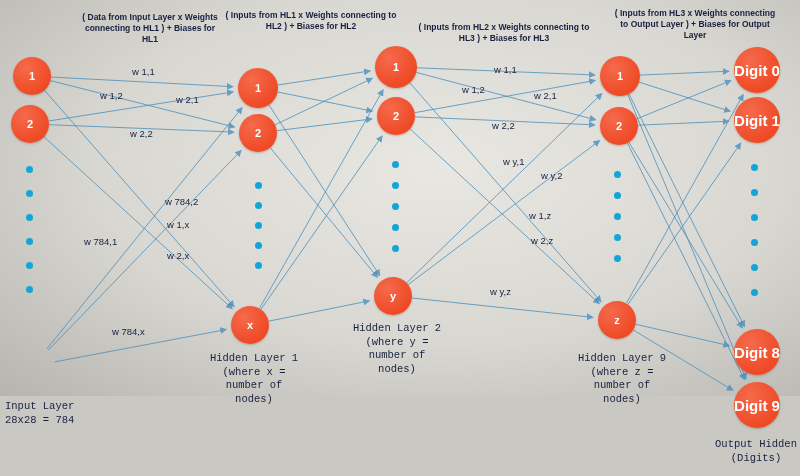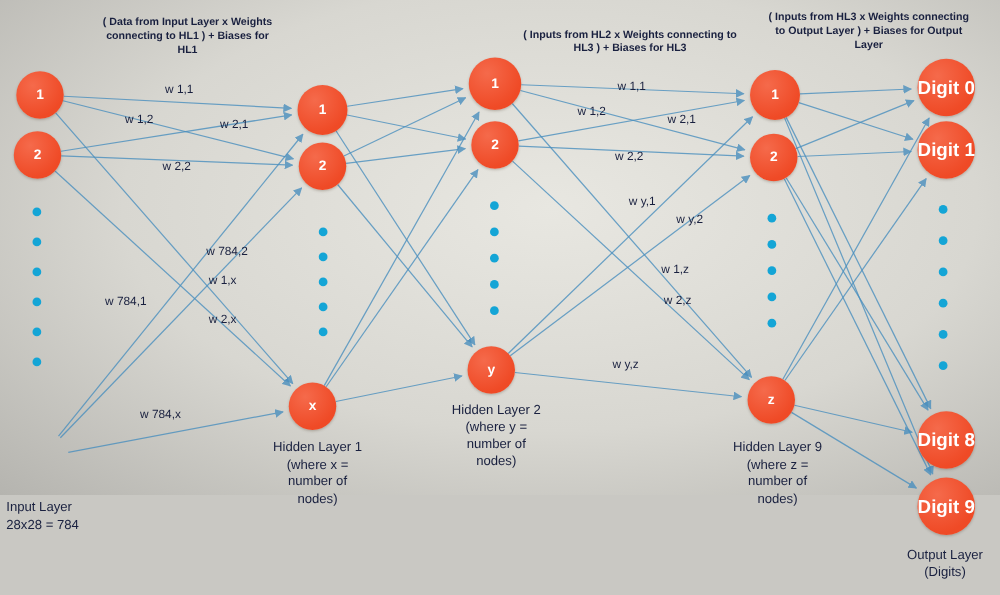--- a/index.html
+++ b/index.html
@@ -32,21 +32,21 @@
   .dots span{width:7px;height:7px;border-radius:50%;background:var(--dot);display:block;}
   .hdr{
     position:absolute;font-size:8.5px;font-weight:bold;line-height:1.3;
     text-align:center;white-space:pre-line;z-index:4;
   }
   .wlabel{
     position:absolute;font-size:9.5px;z-index:4;white-space:nowrap;text-align:right;
   }
   .layer-label{
     position:absolute;font-size:10.5px;line-height:1.3;text-align:center;
-    white-space:pre-line;z-index:4;
+    white-space:pre-line;z-index:4;font-family:Liberation Mono, monospace;
   }
   .layer-label.left{text-align:left;}
 </style>
 </head>
 <body>
 
 <div class="stage">
 
   <svg id="edges" width="800" height="476">
     <defs>
@@ -91,20 +91,22 @@
       <line x1="627.4" y1="143.0" x2="744.6" y2="379.9" marker-end="url(#arrow)"></line>
       <line x1="626.3" y1="303.4" x2="743.3" y2="94.4" marker-end="url(#arrow)"></line>
       <line x1="627.9" y1="304.4" x2="740.9" y2="142.9" marker-end="url(#arrow)"></line>
       <line x1="635.5" y1="324.2" x2="729.7" y2="345.8" marker-end="url(#arrow)"></line>
       <line x1="633.2" y1="329.9" x2="733.1" y2="390.5" marker-end="url(#arrow)"></line>
     </svg>
 
   <div class="hdr" style="left:70px;top:12px;width:160px">( Data from Input Layer x Weights
 connecting to HL1 ) + Biases for
 HL1</div>
+  <div class="hdr" style="left:222px;top:10px;width:178px">( Inputs from HL1 x Weights connecting to
+HL2 ) + Biases for HL2</div>
   <div class="hdr" style="left:418px;top:22px;width:172px">( Inputs from HL2 x Weights connecting to
 HL3 ) + Biases for HL3</div>
   <div class="hdr" style="left:606px;top:8px;width:178px">( Inputs from HL3 x Weights connecting
 to Output Layer ) + Biases for Output
 Layer</div>
 
   <div class="node" style="left:13px;top:57px;width:38px;height:38px">1</div>
   <div class="node" style="left:11px;top:105px;width:38px;height:38px">2</div>
   <div class="dots" style="left:26px;top:166px;gap:17px">
     <span></span>
@@ -188,16 +190,16 @@
 number of
 nodes)</div>
   <div class="layer-label" style="left:343px;top:322px;width:108px">Hidden Layer 2
 (where y =
 number of
 nodes)</div>
   <div class="layer-label" style="left:568px;top:352px;width:108px">Hidden Layer 9
 (where z =
 number of
 nodes)</div>
-  <div class="layer-label" style="left:713px;top:438px;width:86px">Output Layer
+  <div class="layer-label" style="left:713px;top:438px;width:86px">Output Hidden
 (Digits)</div>
 
 </div>
 
 </body></html>

